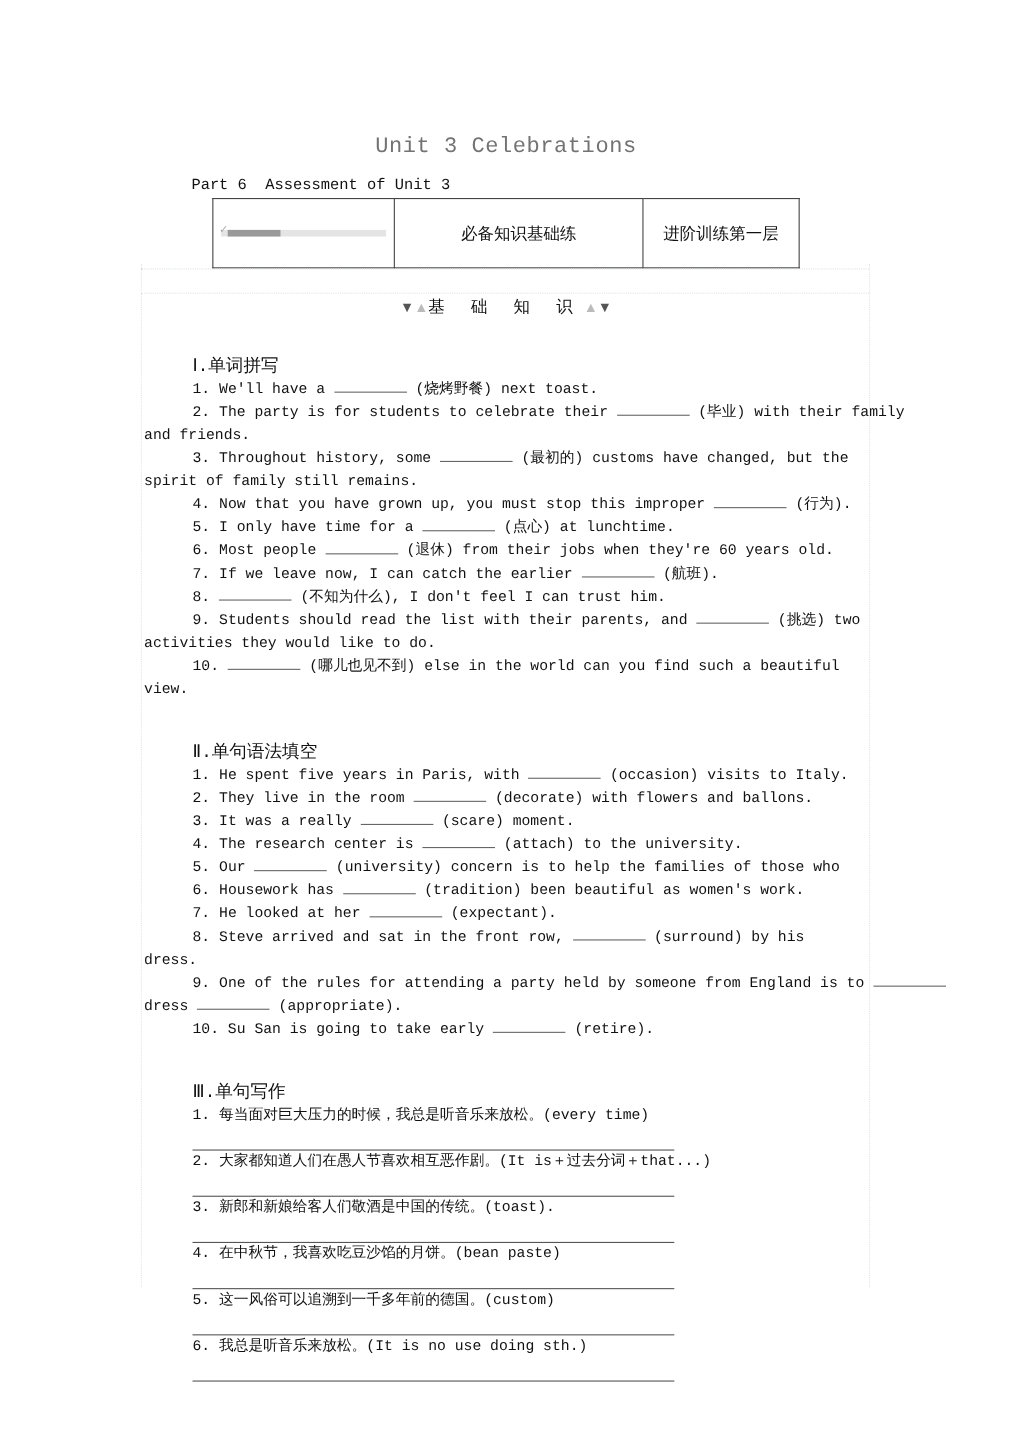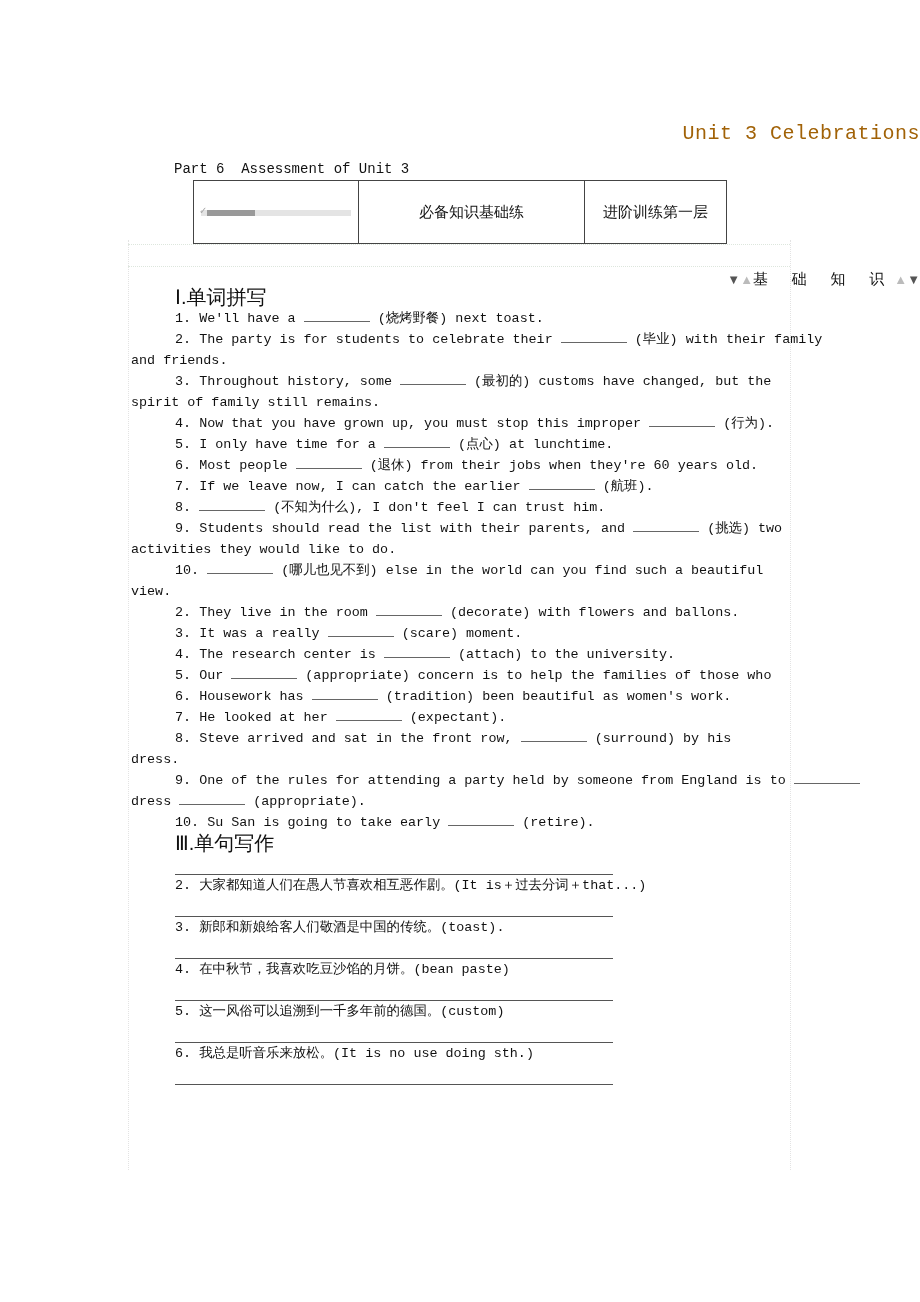--- a/index.html
+++ b/index.html
@@ -1,37 +1,37 @@
 <!DOCTYPE html>
 <html><head>
 <meta charset="utf-8">
 <style>
   html, body { margin: 0; padding: 0; background: #ffffff; }
   body { width: 920px; height: 1302px; position: relative; overflow: hidden;
          font-family: "Liberation Serif", "DejaVu Serif", serif; color: #111; }
   .page { position: absolute; left: 0; top: 0; width: 920px; height: 1302px; }
-  .title { position: absolute; top: 122px; left: 0; width: 920px; text-align: right;
-           color: #a16207; font-family: "Liberation Mono", "DejaVu Sans Mono", monospace;
+  .title { position: absolute; top: 122px; left: 0; width: 920px; text-align: center;
+           color: #737373; font-family: "Liberation Mono", "DejaVu Sans Mono", monospace;
            font-size: 20px; letter-spacing: 0.5px; }
   .part { position: absolute; top: 161px; left: 174px; font-family: "Liberation Mono", "DejaVu Sans Mono", monospace;
           font-size: 14px; white-space: pre; text-align: right; }
   table.hdr { position: absolute; top: 180px; left: 193px; width: 534px; height: 64px;
               border-collapse: collapse; }
   table.hdr td { border: 1px solid #444; font-size: 15px; text-align: center; vertical-align: middle; padding: 0; }
   .bar-img { display: inline-block; width: 150px; height: 6px; background: #e4e4e4; position: relative; vertical-align: middle; }
   .bar-img .fill { position: absolute; left: 6px; top: 0; width: 48px; height: 6px; background: #999; }
   .bar-img .chk { position: absolute; left: -2px; top: -4px; font-size: 10px; color: #aaa; line-height: 10px; }
-  .section-band { position: absolute; top: 270px; left: 0; width: 920px; text-align: right; font-size: 15px; }
+  .section-band { position: absolute; top: 270px; left: 0; width: 920px; text-align: center; font-size: 15px; }
   .tri-dark { color: #555; font-size: 13px; }
   .tri-light { color: #bbb; font-size: 13px; }
   .lines { position: absolute; top: 287px; left: 131px; width: 660px;
            font-family: "Liberation Mono", "DejaVu Sans Mono", monospace; font-size: 13.4px; line-height: 21px; }
   .ln { height: 21px; white-space: nowrap; }
   .indent { padding-left: 44px; }
-  .heading { padding-left: 44px; font-family: Liberation Sans, sans-serif; font-size: 20px; }
+  .heading { padding-left: 44px; font-family: Liberation Mono, monospace; font-size: 16px; margin-top: 36px; }
   .answer-line { margin-left: 44px; width: 438px; height: 20px; border-bottom: 1px solid #555; }
   .blank { display: inline-block; width: 66px; border-bottom: 1px solid #666; height: 12px; vertical-align: baseline; }
   .dotgrid { position: absolute; left: 128px; width: 662px; height: 1px; border-top: 1px dotted #dde6dd; }
   .vdot { position: absolute; top: 240px; height: 930px; width: 1px; border-left: 1px dotted #e3e3e3; }
 </style>
 </head>
 <body>
 
 <div class="page">
   <div class="vdot" style="left:128px"></div>
@@ -73,35 +73,38 @@
         <div class="ln indent"><span>4.</span> <span>Now that you have grown up, you must stop this improper</span> <span class="blank"></span> <span>(行为).</span> </div>
         <div class="ln indent"><span>5.</span> <span>I only have time for a</span> <span class="blank"></span> <span>(点心)</span> <span>at lunchtime.</span></div>
         <div class="ln indent"><span>6.</span> <span>Most people</span> <span class="blank"></span> <span>(退休)</span> <span>from their jobs when they're 60 years old.</span></div>
         <div class="ln indent"><span>7.</span> <span>If we leave now, I can catch the earlier</span> <span class="blank"></span> <span>(航班).</span> </div>
         <div class="ln indent"><span>8.</span> <span class="blank"></span> <span>(不知为什么),</span> <span>I don't feel I can trust him.</span></div>
         <div class="ln indent"><span>9.</span> <span>Students should read the list with their parents, and</span> <span class="blank"></span> <span>(挑选)</span> <span>two</span></div>
         <div class="ln"><span>activities they would like to do.</span></div>
         <div class="ln indent"><span>10.</span> <span class="blank"></span> <span>(哪儿也见不到)</span> <span>else in the world can you find such a beautiful</span></div>
         <div class="ln"><span>view.</span></div>
       </div>
+    <div class="ln heading">Ⅱ.单句语法填空</div>
     <div id="s2">
+        <div class="ln indent"><span>1.</span> <span>He spent five years in Paris, with</span> <span class="blank"></span> <span>(occasion)</span> <span>visits to Italy.</span></div>
         <div class="ln indent"><span>2.</span> <span>They live in the room</span> <span class="blank"></span> <span>(decorate)</span> <span>with flowers and ballons.</span></div>
         <div class="ln indent"><span>3.</span> <span>It was a really</span> <span class="blank"></span> <span>(scare)</span> <span>moment.</span></div>
         <div class="ln indent"><span>4.</span> <span>The research center is</span> <span class="blank"></span> <span>(attach)</span> <span>to the university.</span></div>
-        <div class="ln indent"><span>5.</span> <span>Our</span> <span class="blank"></span> <span>(appropriate)</span> <span>concern is to help the families of those who</span></div>
+        <div class="ln indent"><span>5.</span> <span>Our</span> <span class="blank"></span> <span>(university)</span> <span>concern is to help the families of those who</span></div>
         <div class="ln indent"><span>6.</span> <span>Housework has</span> <span class="blank"></span> <span>(tradition)</span> <span>been beautiful as women's work.</span></div>
         <div class="ln indent"><span>7.</span> <span>He looked at her</span> <span class="blank"></span> <span>(expectant).</span> </div>
         <div class="ln indent"><span>8.</span> <span>Steve arrived and sat in the front row,</span> <span class="blank"></span> <span>(surround)</span> <span>by his</span></div>
         <div class="ln"><span>dress.</span></div>
         <div class="ln indent"><span>9.</span> <span>One of the rules for attending a party held by someone from England is to</span> <span class="blank"></span> </div>
         <div class="ln"><span>dress</span> <span class="blank"></span> <span>(appropriate).</span></div>
         <div class="ln indent"><span>10.</span> <span>Su San is going to take early</span> <span class="blank"></span> <span>(retire).</span> </div>
       </div>
     <div class="ln heading">Ⅲ.单句写作</div>
     <div id="s3">
+        <div class="ln indent"><span>1.</span> <span>每当面对巨大压力的时候，我总是听音乐来放松。(every time)</span></div>
         <div class="answer-line"></div>
         <div class="ln indent"><span>2.</span> <span>大家都知道人们在愚人节喜欢相互恶作剧。(It is＋过去分词＋that...)</span></div>
         <div class="answer-line"></div>
         <div class="ln indent"><span>3.</span> <span>新郎和新娘给客人们敬酒是中国的传统。(toast).</span></div>
         <div class="answer-line"></div>
         <div class="ln indent"><span>4.</span> <span>在中秋节，我喜欢吃豆沙馅的月饼。(bean paste)</span></div>
         <div class="answer-line"></div>
         <div class="ln indent"><span>5.</span> <span>这一风俗可以追溯到一千多年前的德国。(custom)</span></div>
         <div class="answer-line"></div>
         <div class="ln indent"><span>6.</span> <span>我总是听音乐来放松。(It is no use doing sth.)</span></div>

